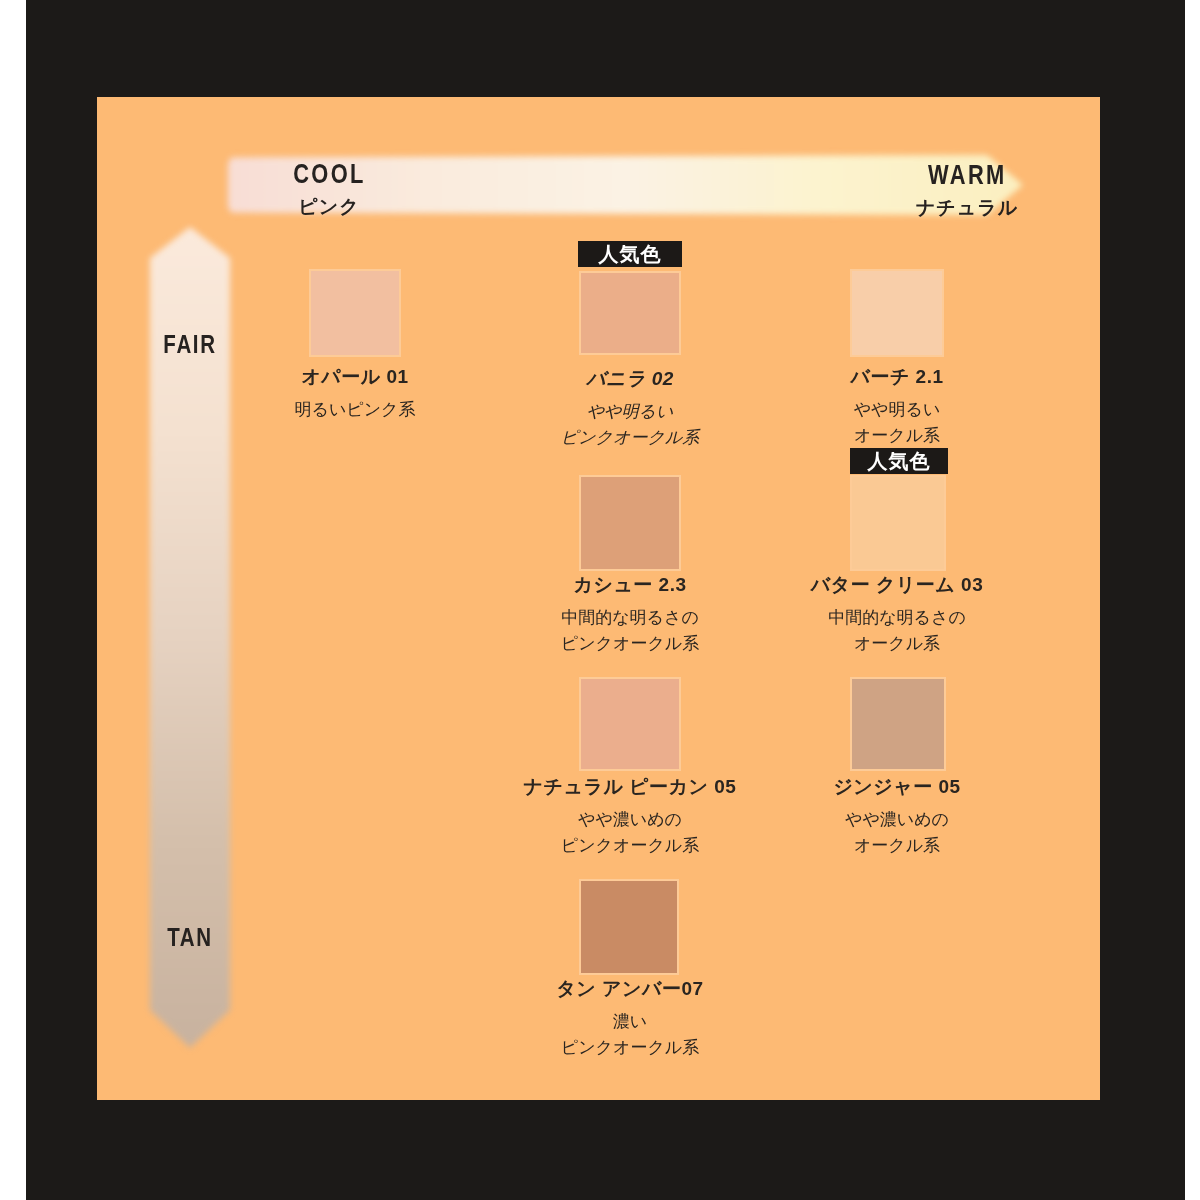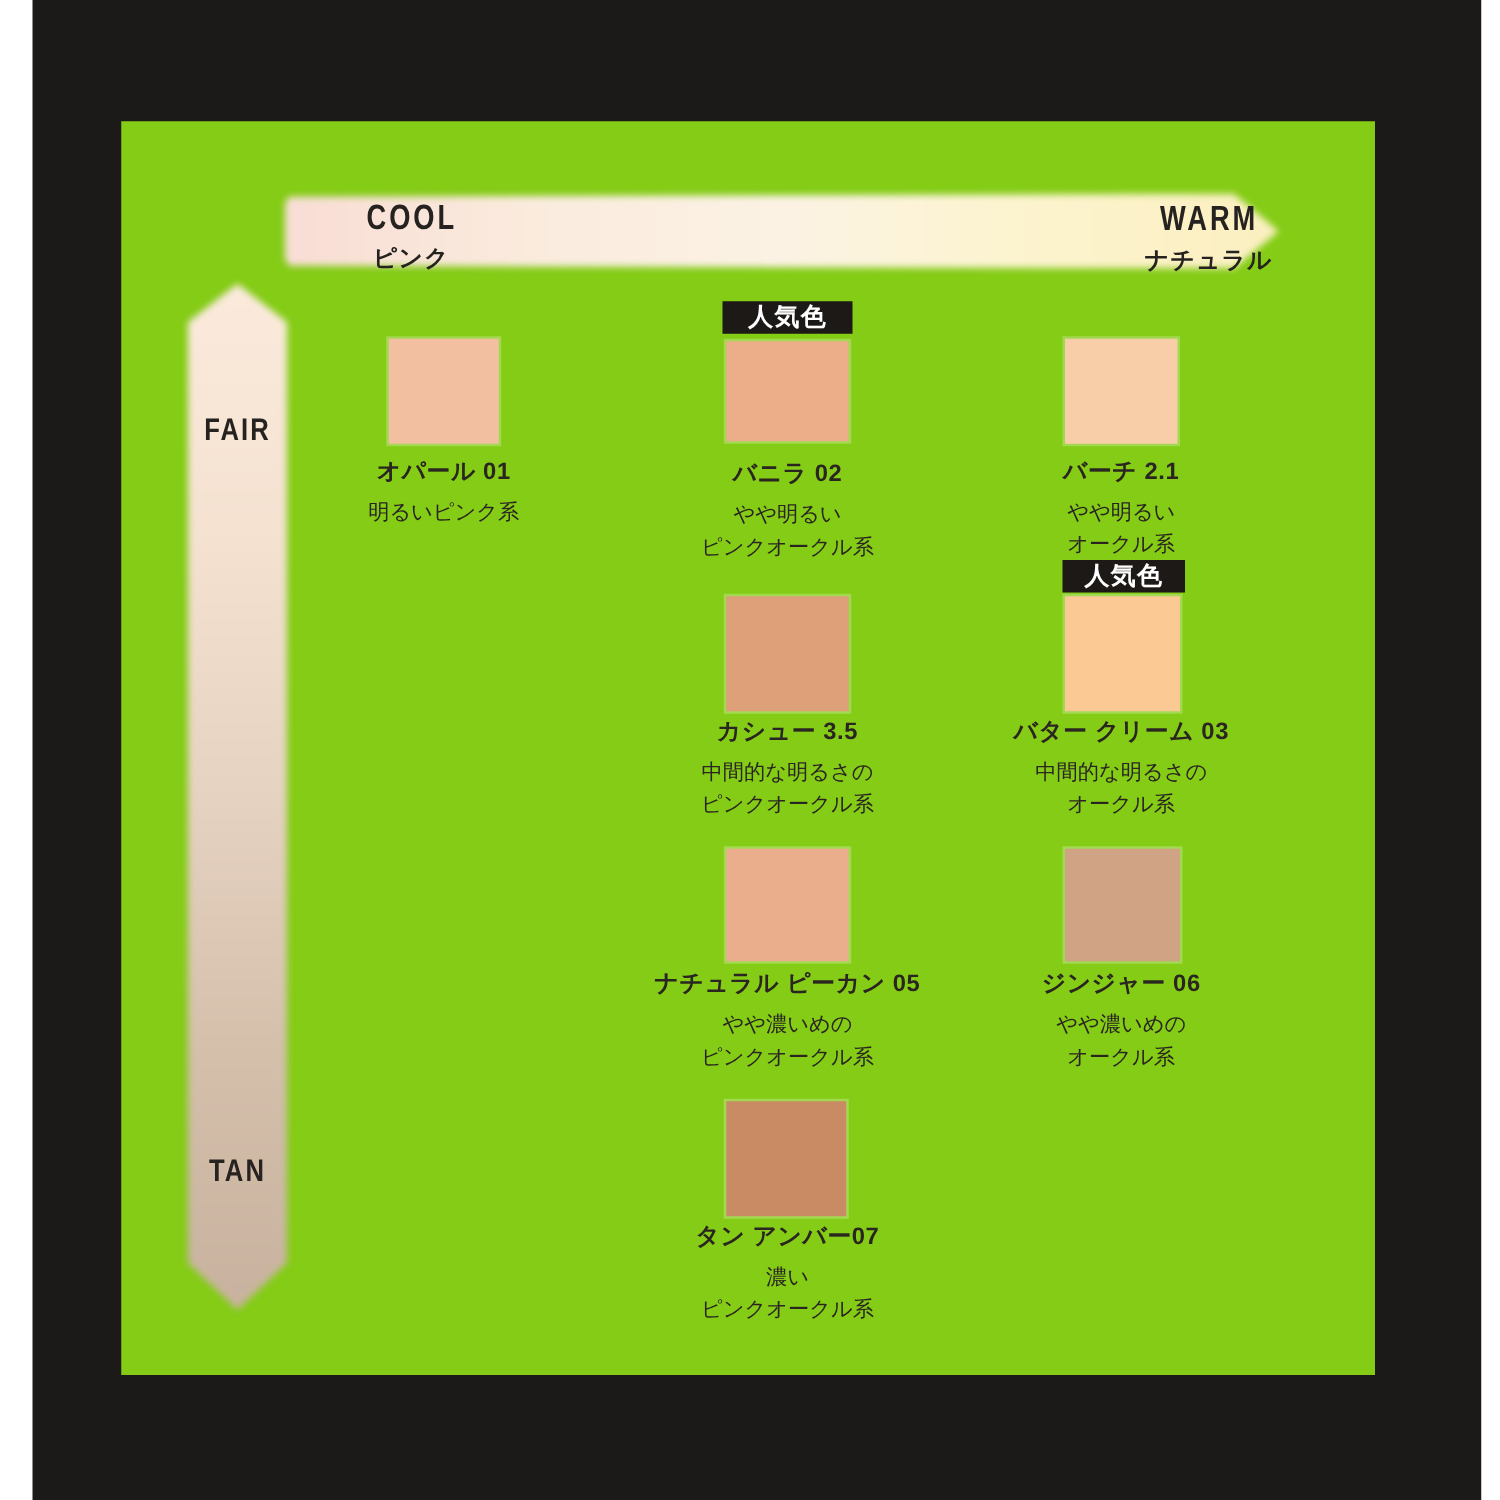--- a/index.html
+++ b/index.html
@@ -3,21 +3,21 @@
 <meta charset="utf-8">
 <style>
   html,body{margin:0;padding:0;}
   body{
     width:1200px;height:1200px;
     font-family:"Liberation Sans","DejaVu Sans",sans-serif;
     background:#ffffff;
   }
   .stage{position:relative;width:1200px;height:1200px;overflow:hidden;background:#ffffff;}
   .frame{position:absolute;left:26px;top:0;width:1159px;height:1200px;background:#1c1a18;}
-  .panel{position:absolute;left:97px;top:97px;width:1003px;height:1003px;background:#84cc16;}
+  .panel{position:absolute;left:97px;top:97px;width:1003px;height:1003px;background:#fdba74;}
 
   
   .h-arrow-wrap{position:absolute;left:131px;top:58px;width:795px;height:60px;filter:blur(3px);}
   .h-arrow{width:100%;height:100%;
     clip-path:polygon(0 4%,calc(100% - 36px) 0,100% 50%,calc(100% - 36px) 100%,0 96%);
     border-radius:10px;}
   .axis-end{position:absolute;display:flex;flex-direction:column;align-items:center;}
   .axis-word{font-size:28px;font-weight:800;color:#262220;letter-spacing:3px;transform:scaleX(0.78);white-space:nowrap;}
   .axis-sub{font-size:19px;font-weight:700;color:#262220;margin-top:4px;letter-spacing:1px;white-space:nowrap;}
   .cool-end{left:152px;top:61px;width:160px;}
@@ -75,47 +75,47 @@
     <div class="swatch" style="left: 484px; top: 380px; width: 98px; height: 92px; background: rgb(221, 160, 120);"></div>
     <div class="swatch" style="left: 755px; top: 380px; width: 92px; height: 92px; background: rgb(250, 201, 148);"></div>
     <div class="swatch" style="left: 484px; top: 582px; width: 98px; height: 90px; background: rgb(235, 174, 141);"></div>
     <div class="swatch" style="left: 755px; top: 582px; width: 92px; height: 90px; background: rgb(207, 163, 132);"></div>
     <div class="swatch" style="left: 484px; top: 784px; width: 96px; height: 92px; background: rgb(201, 139, 100);"></div>
 
     <div class="shade-label" style="left:118px;top:267px;">
       <div class="shade-name">オパール 01</div>
       <div class="shade-desc">明るいピンク系</div>
     </div>
-    <div class="shade-label" style="left:393px;top:269px;">
+    <div class="shade-label" style="left:393px;top:269px;font-style:italic;">
       <div class="shade-name">バニラ 02</div>
       <div class="shade-desc">やや明るい</div>
       <div class="shade-desc">ピンクオークル系</div>
     </div>
     <div class="shade-label" style="left:660px;top:267px;">
       <div class="shade-name">バーチ 2.1</div>
       <div class="shade-desc">やや明るい</div>
       <div class="shade-desc">オークル系</div>
     </div>
     <div class="shade-label" style="left:393px;top:475px;">
-      <div class="shade-name">カシュー 3.5</div>
+      <div class="shade-name">カシュー 2.3</div>
       <div class="shade-desc">中間的な明るさの</div>
       <div class="shade-desc">ピンクオークル系</div>
     </div>
     <div class="shade-label" style="left:660px;top:475px;">
       <div class="shade-name">バター クリーム 03</div>
       <div class="shade-desc">中間的な明るさの</div>
       <div class="shade-desc">オークル系</div>
     </div>
     <div class="shade-label" style="left:393px;top:677px;">
       <div class="shade-name">ナチュラル ピーカン 05</div>
       <div class="shade-desc">やや濃いめの</div>
       <div class="shade-desc">ピンクオークル系</div>
     </div>
     <div class="shade-label" style="left:660px;top:677px;">
-      <div class="shade-name">ジンジャー 06</div>
+      <div class="shade-name">ジンジャー 05</div>
       <div class="shade-desc">やや濃いめの</div>
       <div class="shade-desc">オークル系</div>
     </div>
     <div class="shade-label" style="left:393px;top:879px;">
       <div class="shade-name">タン アンバー07</div>
       <div class="shade-desc">濃い</div>
       <div class="shade-desc">ピンクオークル系</div>
     </div>
 
   </div>

